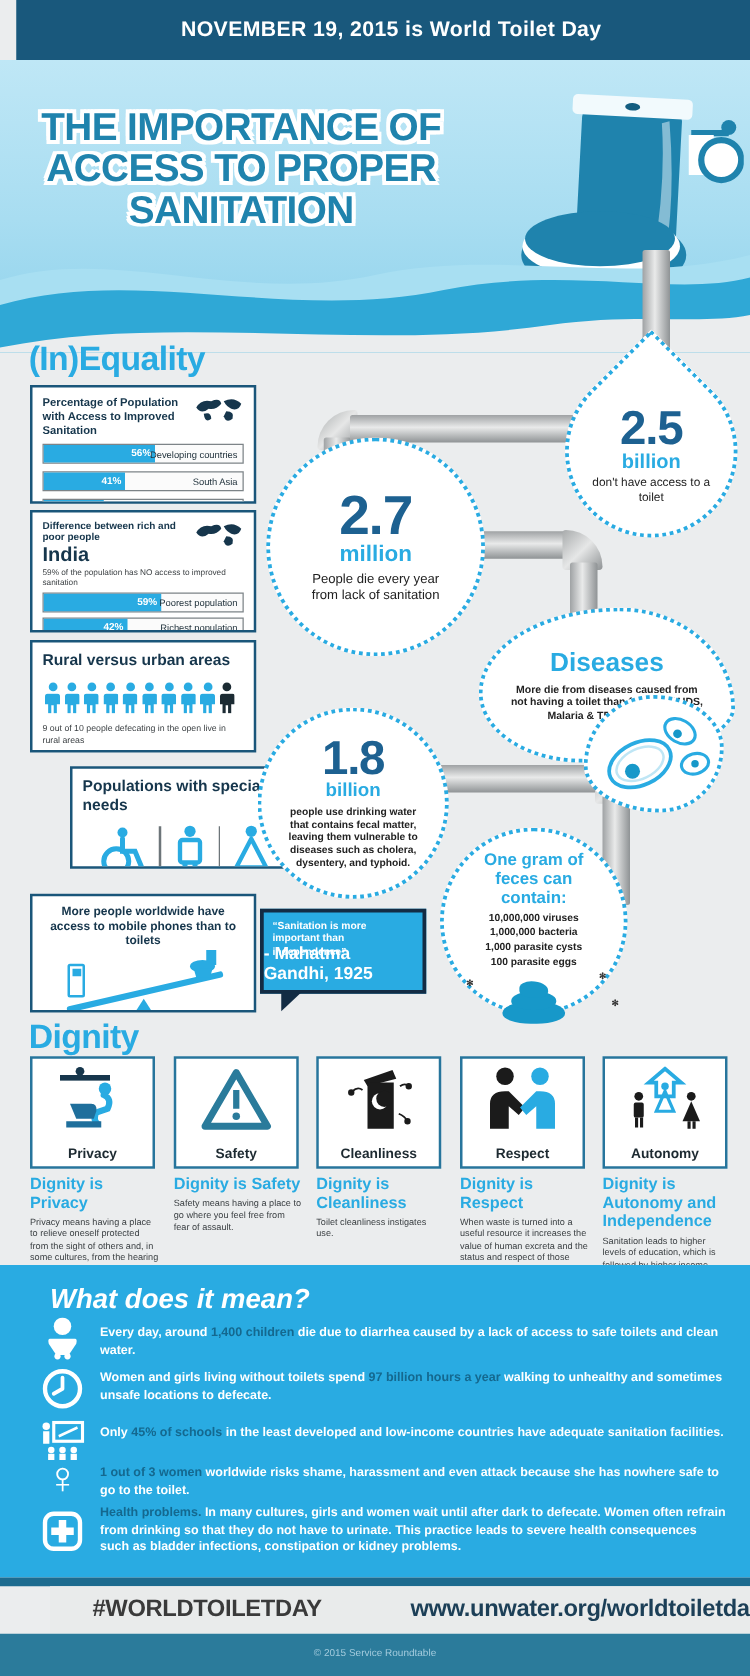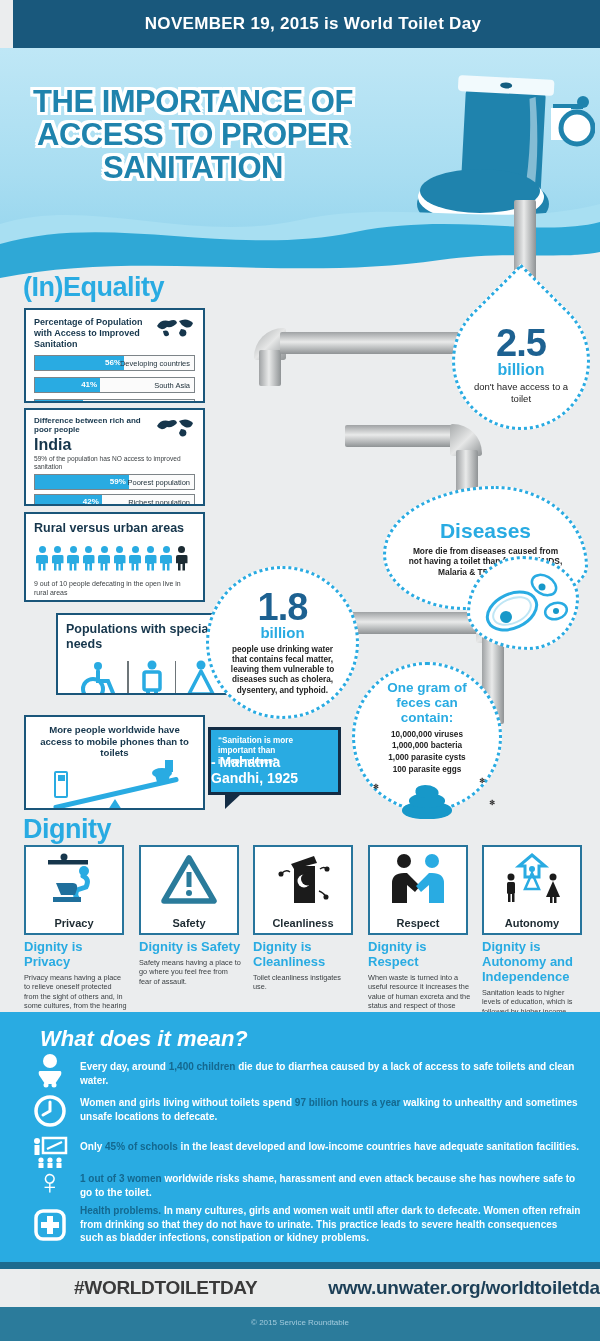--- a/index.html
+++ b/index.html
@@ -299,20 +299,27 @@
 
   <div class="dropwrap">
     <div class="dropshape"></div>
     <div class="stat-content">
       <div class="big-num">2.5</div>
       <div class="big-unit">billion</div>
       <div class="stat-text">don't have access to a toilet</div>
     </div>
   </div>
 
+  <div class="stat c27">
+    <div class="stat-content">
+      <div class="big-num">2.7</div>
+      <div class="big-unit">million</div>
+      <div class="stat-text" style="width:125px;">People die every year from lack of sanitation</div>
+    </div>
+  </div>
 
   <div class="stat blob-dis">
     <div class="stat-content">
       <div class="t">Diseases</div>
       <div class="stat-text">More die from diseases caused from not having a toilet than from HIV/AIDS, Malaria &amp; TB combined.</div>
     </div>
   </div>
 
   <div class="stat blob-cells">
     <svg width="106" height="88" viewBox="0 0 106 88" style="position:absolute;left:0;top:0;">

